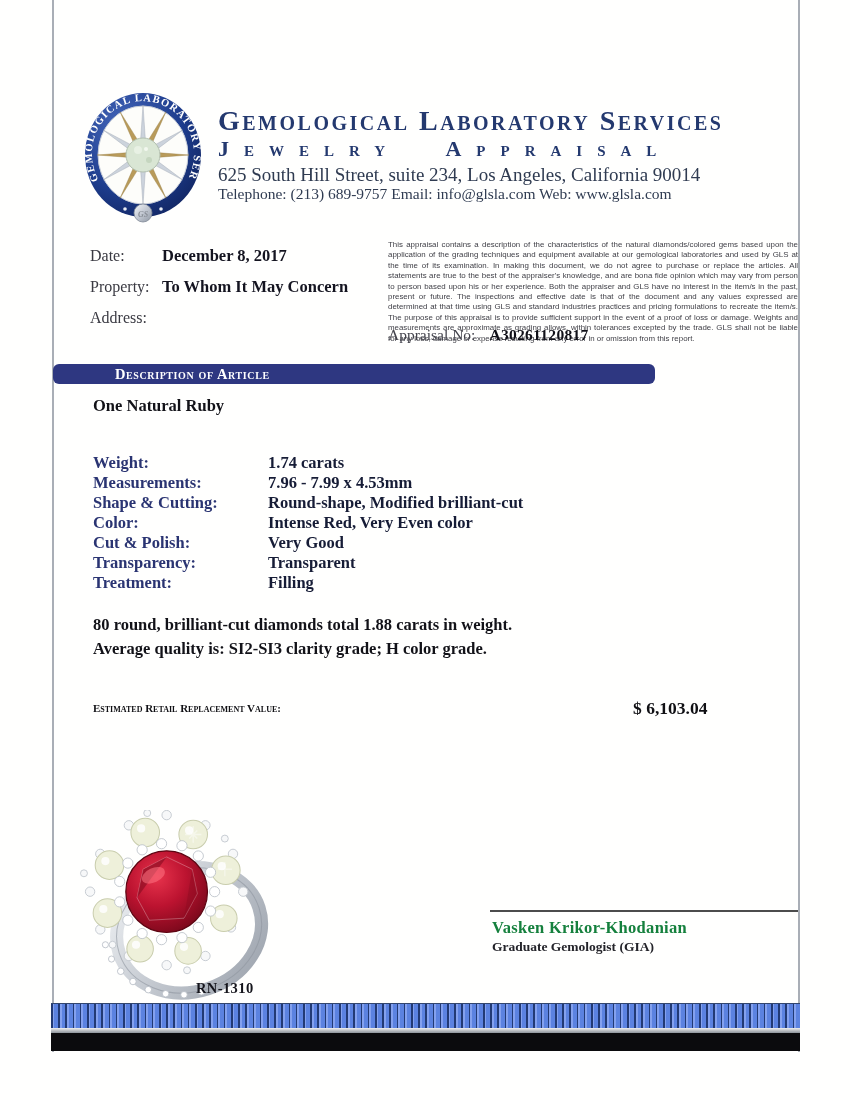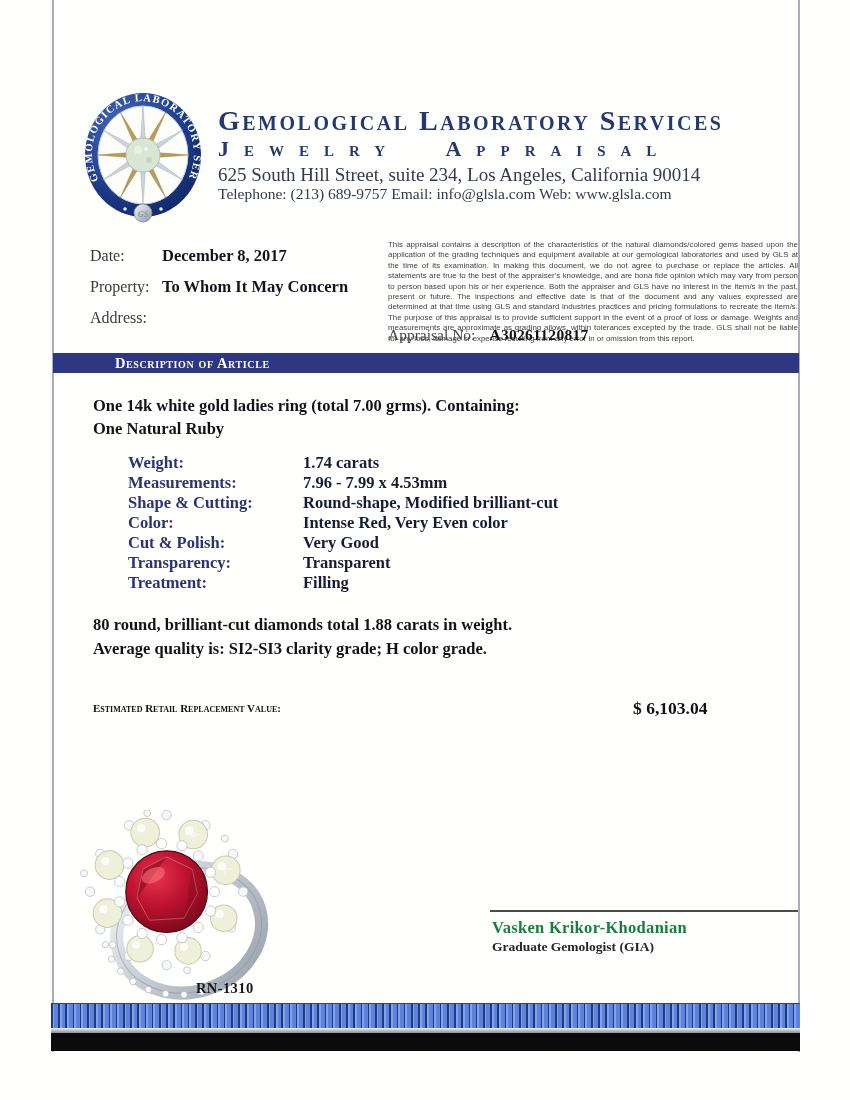--- a/index.html
+++ b/index.html
@@ -22,28 +22,28 @@
   
   .inforow{position:absolute;left:90px;font-size:16px;color:#3a3a42;}
   .inforow .lbl{display:inline-block;width:68px;font-weight:400;}
   .inforow .val{font-weight:700;color:#141420;font-size:16.5px;}
   .disclaimer{position:absolute;left:388px;top:232px;width:410px;font-family:"Liberation Sans",sans-serif;
               font-size:7.9px;line-height:10.4px;text-align:justify;color:#3e3e45;}
   .appraisal-no{position:absolute;left:388px;top:326px;font-size:15.5px;color:#43434c;}
   .appraisal-no .no{font-weight:700;color:#101018;margin-left:14px;letter-spacing:0.3px;}
 
   
-  .descbar{position:absolute;left:53px;top:353px;width:746px;height:20px;background:#2e3781;
+  .descbar{position:absolute;left:53px;top:364px;width:602px;height:20px;background:#2e3781;
            color:#ffffff;font-variant:small-caps;font-weight:700;font-size:14.5px;
-           line-height:20px;padding-left:62px;box-sizing:border-box;letter-spacing:0.6px;}
+           line-height:20px;padding-left:62px;box-sizing:border-box;letter-spacing:0.6px;border-radius:6px;}
 
   
   .article-desc{position:absolute;left:93px;top:394px;font-size:16.5px;font-weight:700;
                 color:#121218;line-height:23px;}
-  .attrs{position:absolute;left:93px;top:453px;border-collapse:collapse;margin-left:35px;}
+  .attrs{position:absolute;left:93px;top:453px;border-collapse:collapse;}
   .attrs td{padding:0;font-size:16.5px;font-weight:700;line-height:20px;}
   .attrs td.k{color:#2a3472;width:175px;}
   .attrs td.v{color:#161c36;}
   .notes{position:absolute;left:93px;top:613px;font-size:16.5px;font-weight:700;
          color:#121218;line-height:23.5px;}
   .value-row{position:absolute;left:93px;top:698px;width:640px;}
   .value-row .vlabel{font-variant:small-caps;font-weight:700;font-size:11px;color:#101014;}
   .value-row .vamount{position:absolute;left:540px;top:0;font-weight:700;font-size:17.5px;color:#101014;white-space:nowrap;}
 
   
@@ -134,21 +134,20 @@
 
   <p class="disclaimer">This appraisal contains a description of the characteristics of the natural diamonds/colored gems based upon the application of the grading techniques and equipment available at our gemological laboratories and used by GLS at the time of its examination. In making this document, we do not agree to purchase or replace the articles. All statements are true to the best of the appraiser's knowledge, and are bona fide opinion which may vary from person to person based upon his or her experience. Both the appraiser and GLS have no interest in the item/s in the past, present or future. The inspections and effective date is that of the document and any values expressed are determined at that time using GLS and standard industries practices and pricing formulations to recreate the item/s. The purpose of this appraisal is to provide sufficient support in the event of a proof of loss or damage. Weights and measurements are approximate as grading allows, within tolerances excepted by the trade. GLS shall not be liable for any loss, damage or expense resulting from any error in or omission from this report.</p>
 
   <div class="appraisal-no">
     <span>Appraisal No:</span><span class="no">A30261120817</span>
   </div>
 
   <div class="descbar">Description of Article</div>
 
   <div class="article-desc">
-    <div>One 14k white gold ladies ring (total 7.00 grms). Containing:</div>
     <div>One Natural Ruby</div>
   </div>
 
   <table class="attrs">
     <tbody>
       <tr>
         <td class="k">Weight:</td>
         <td class="v">1.74 carats</td>
       </tr>
       <tr>

